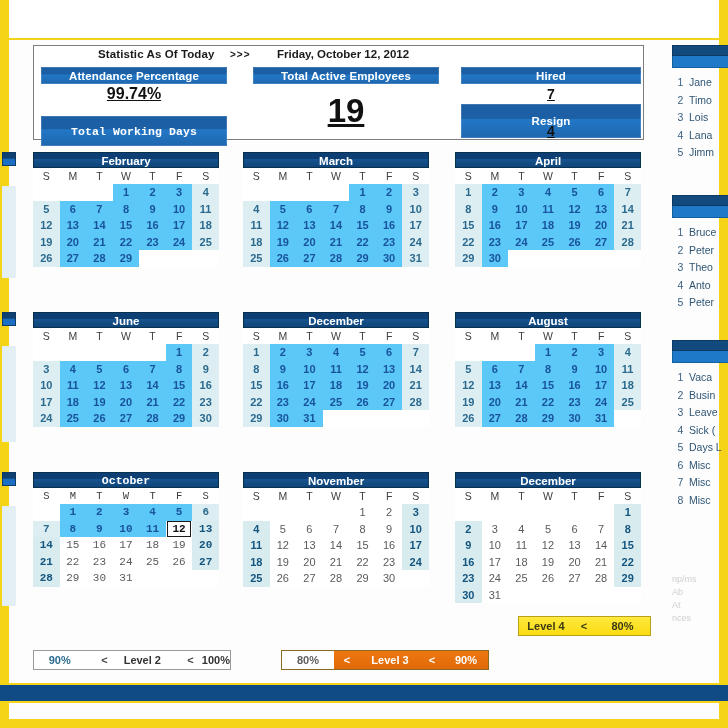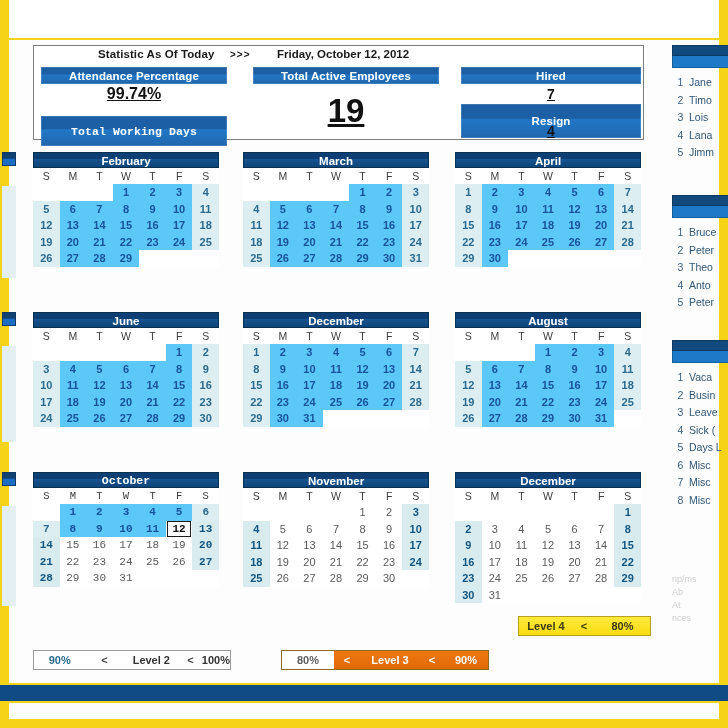--- a/index.html
+++ b/index.html
@@ -106,21 +106,21 @@
   #rnote{position:absolute;left:663px;top:573px;width:65px;font-size:9px;
          color:#cfcfcf;line-height:13px;white-space:nowrap;overflow:hidden;}
 
   
   .lvl{position:absolute;height:20px;box-sizing:border-box;display:flex;align-items:center;
        font-size:11px;font-weight:bold;}
   .lvl span{display:block;}
   #lvl2{left:24px;top:650px;width:198px;background:#ffffff;border:1px solid #9a9a9a;}
   #lvl2 .a{width:54px;text-align:center;color:#2b6a8e;}
   #lvl2 .b{width:40px;text-align:center;color:#444;}
-  #lvl2 .c{width:58px;text-align:center;color:#333;}
+  #lvl2 .c{width:58px;text-align:left;color:#333;}
   #lvl2 .d{width:24px;text-align:center;color:#444;}
   #lvl2 .e{flex:1;text-align:center;color:#333;}
 
   #lvl3{left:272px;top:650px;width:208px;border:1px solid #8a6a20;background:#ffffff;padding:0;}
   #lvl3 .a{width:52px;text-align:center;color:#5d5d5d;background:#ffffff;height:18px;line-height:18px;}
   #lvl3 .rest{flex:1;height:18px;display:flex;align-items:center;
               background:linear-gradient(#ee7711 0%,#e06a08 100%);color:#ffffff;}
   #lvl3 .b{width:26px;text-align:center;}
   #lvl3 .c{width:60px;text-align:center;}
   #lvl3 .d{width:24px;text-align:center;}

